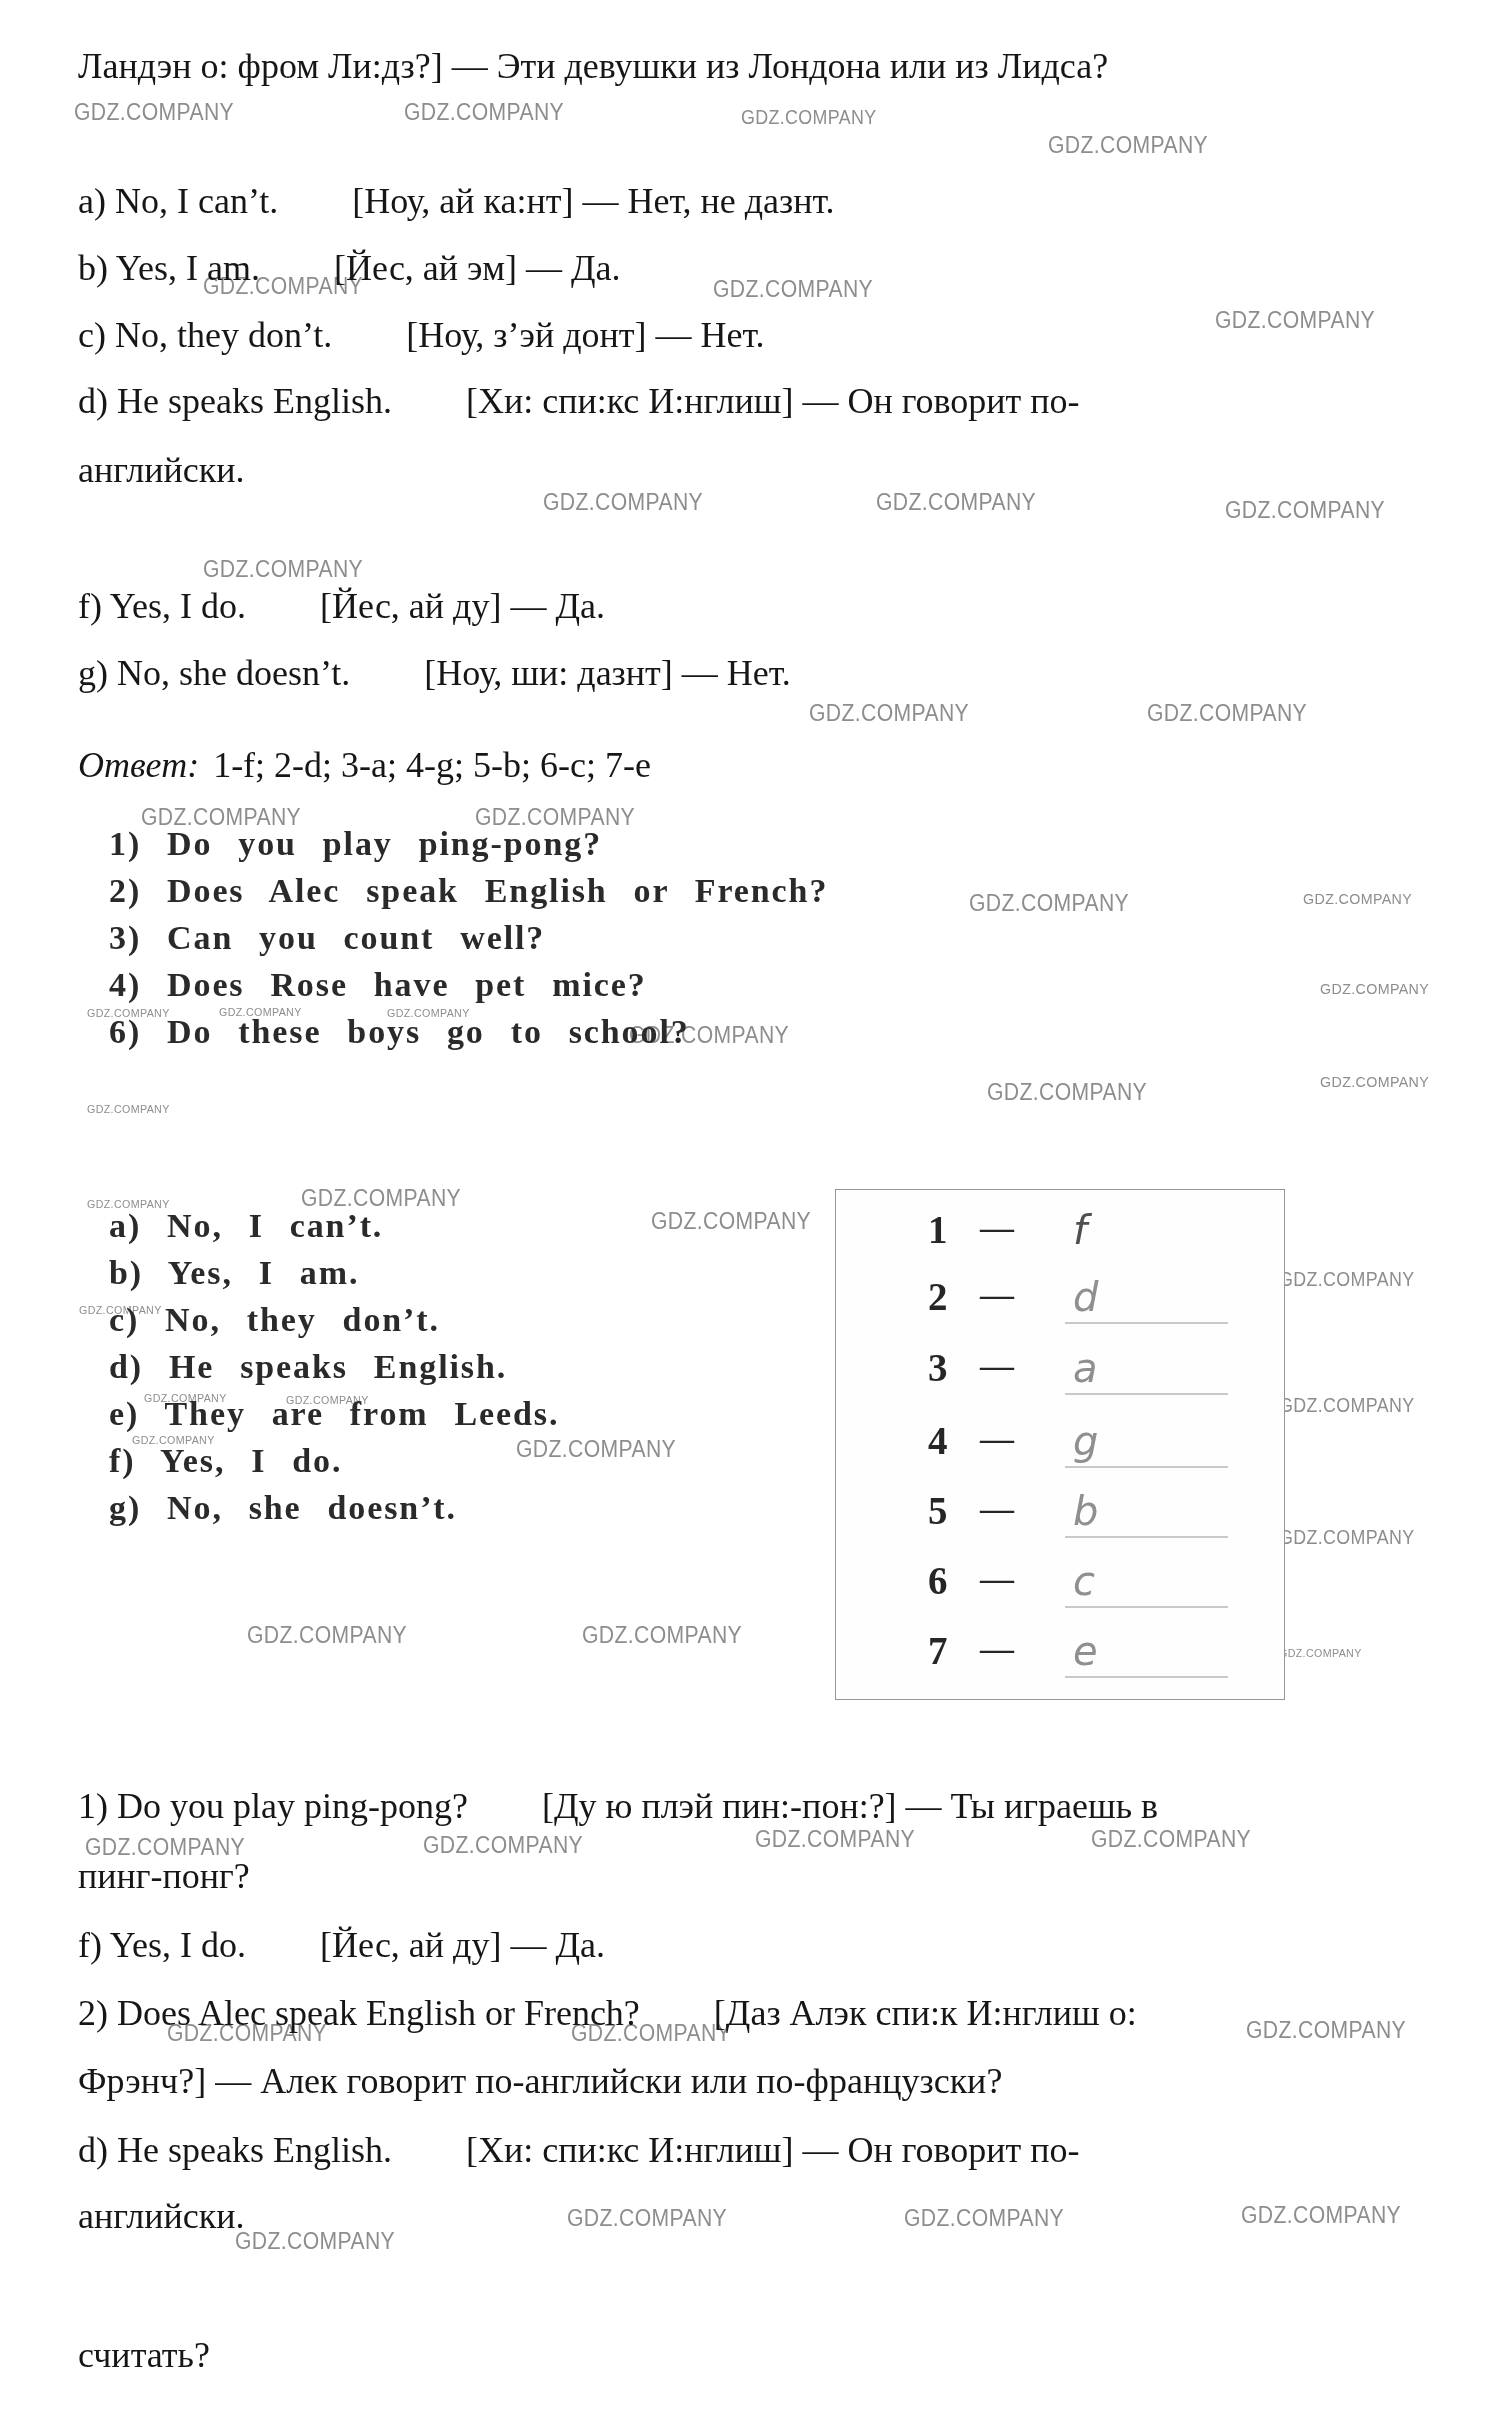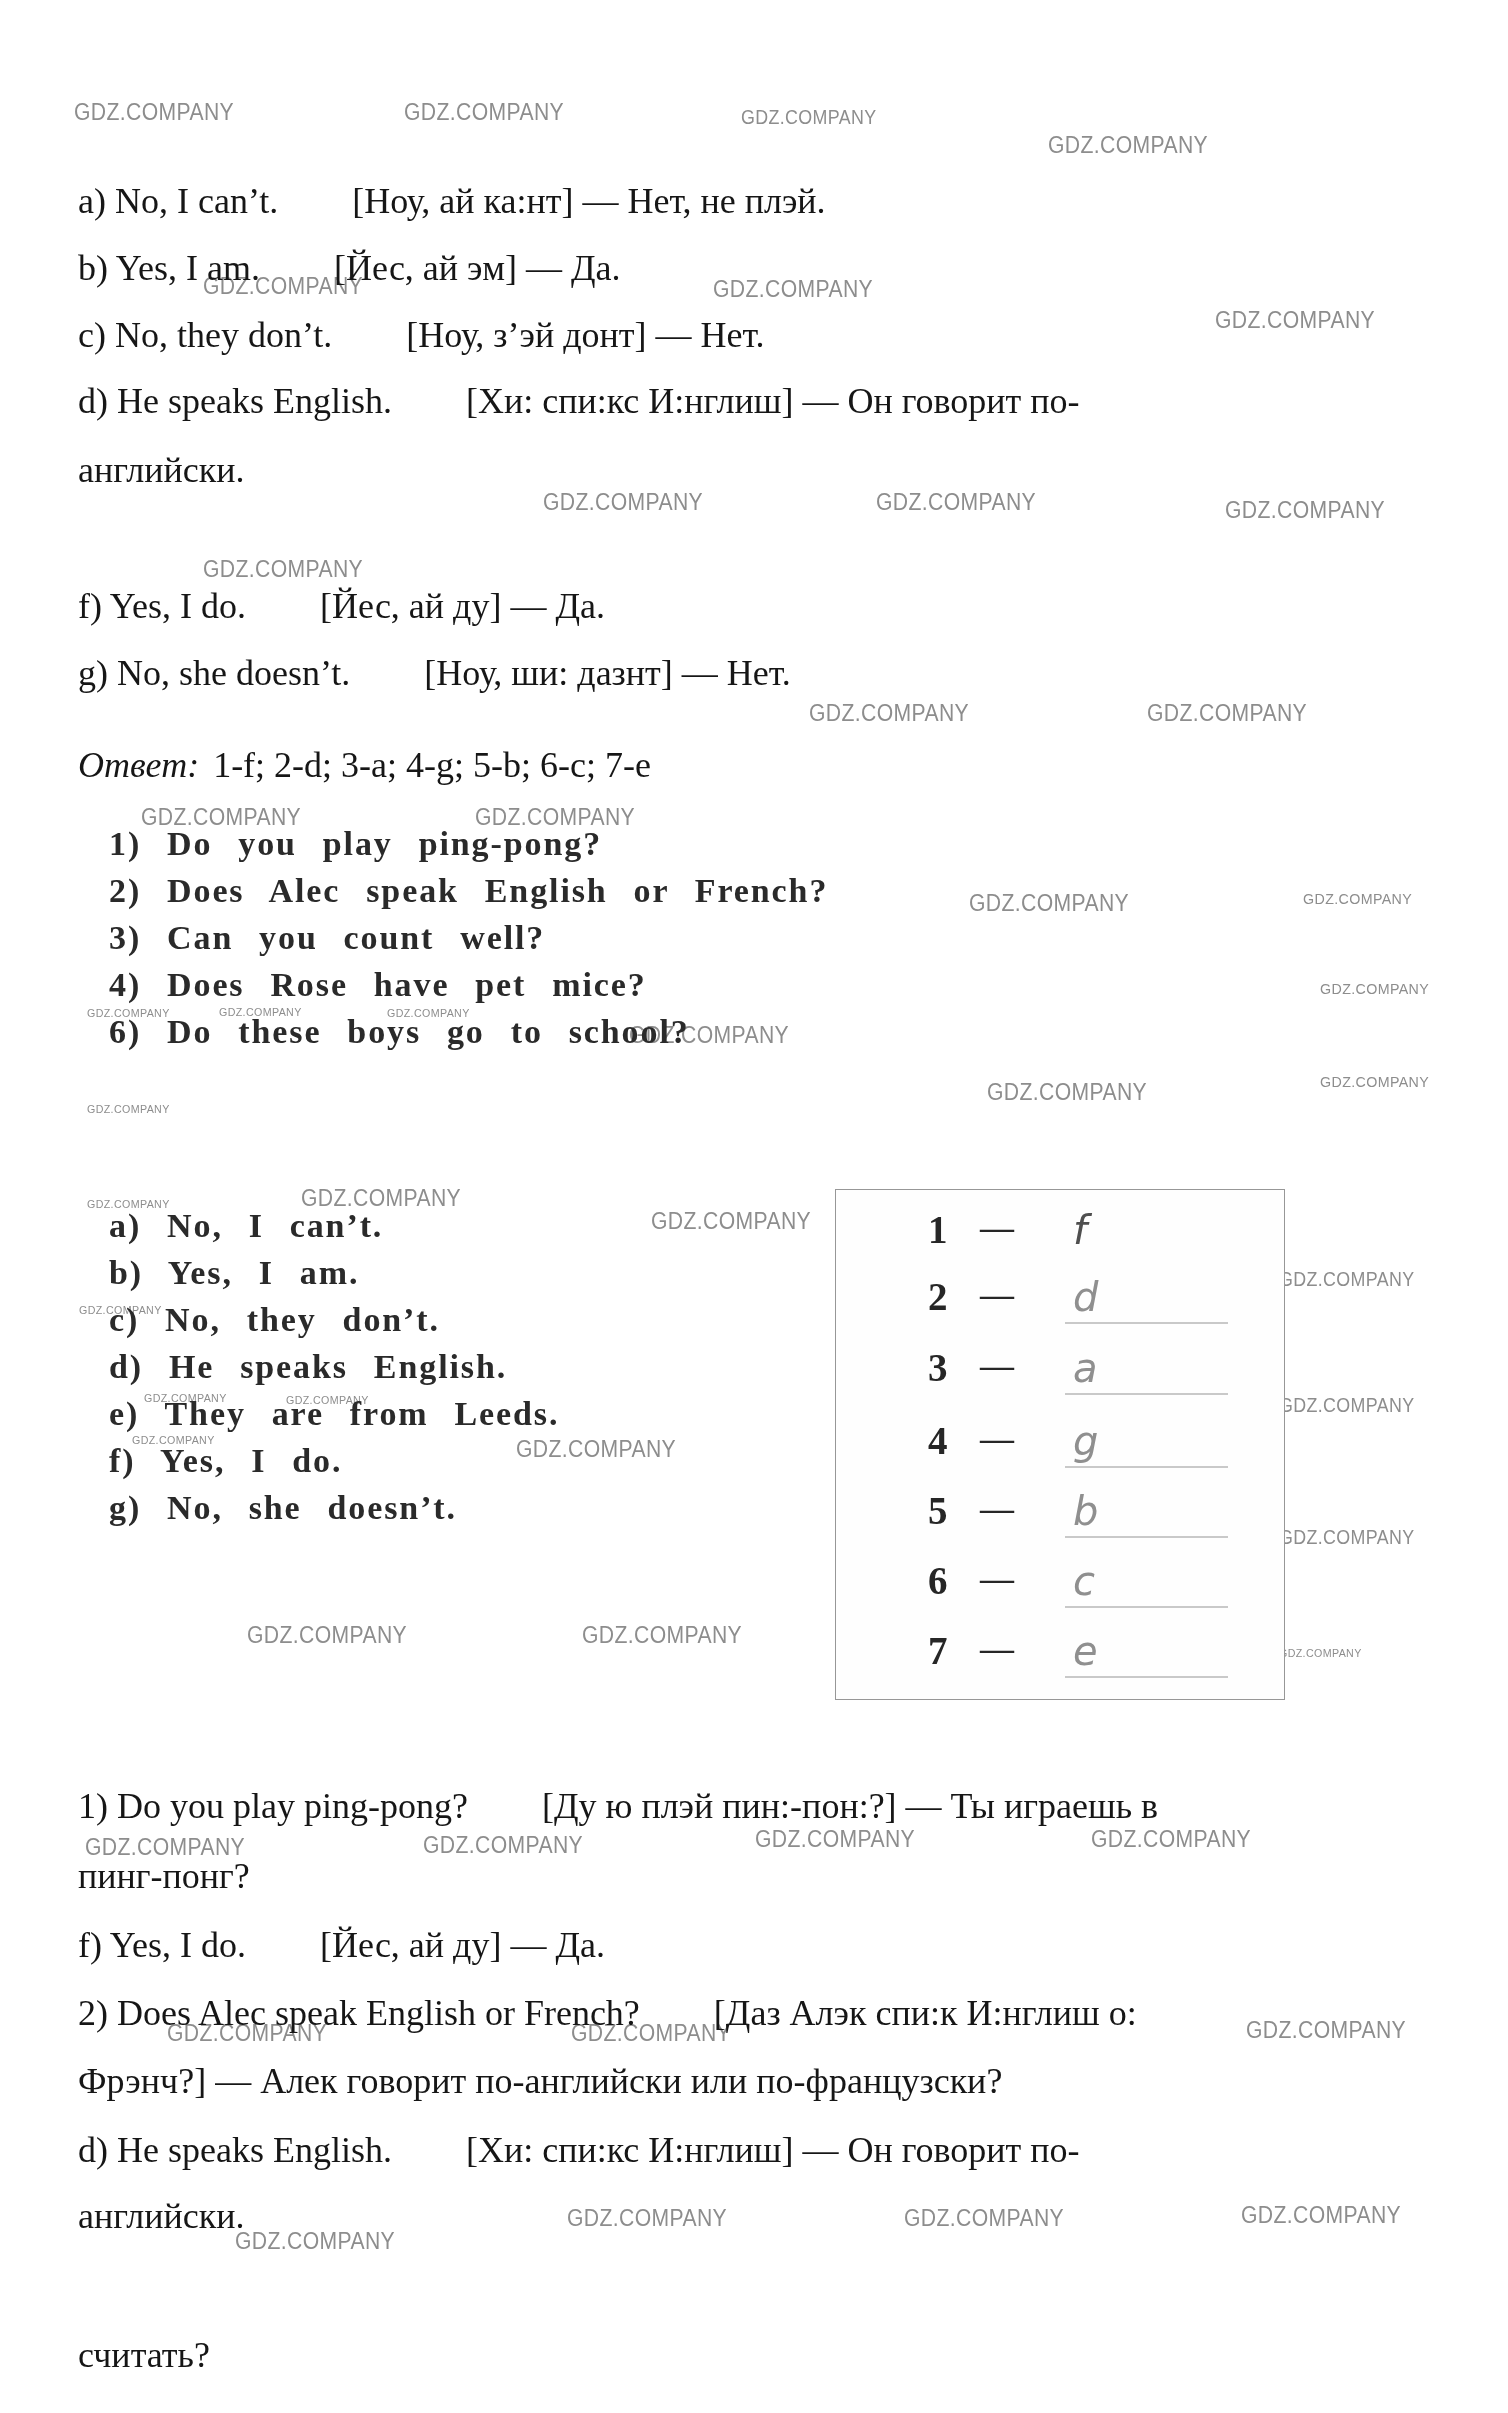--- a/index.html
+++ b/index.html
@@ -103,23 +103,26 @@
       <span class="wm size-l" style="left: 1091px; top: 1826px;">GDZ.COMPANY</span>
       <span class="wm size-l" style="left: 167px; top: 2020px;">GDZ.COMPANY</span>
       <span class="wm size-l" style="left: 571px; top: 2020px;">GDZ.COMPANY</span>
       <span class="wm size-l" style="left: 1246px; top: 2017px;">GDZ.COMPANY</span>
       <span class="wm size-l" style="left: 567px; top: 2205px;">GDZ.COMPANY</span>
       <span class="wm size-l" style="left: 904px; top: 2205px;">GDZ.COMPANY</span>
       <span class="wm size-l" style="left: 1241px; top: 2202px;">GDZ.COMPANY</span>
       <span class="wm size-l" style="left: 235px; top: 2228px;">GDZ.COMPANY</span>
     </div>
 
+  <div class="line" style="top:45px">
+    <span>Ландэн о: фром Ли:дз?] — Эти девушки из Лондона или из Лидса?</span>
+  </div>
 
   <div class="line" style="top:180px">
-    <span class="en">a) No, I can’t.</span><span class="ru">[Ноу, ай ка:нт] — Нет, не плэй.</span>
+    <span class="en">a) No, I can’t.</span><span class="ru">[Ноу, ай ка:нт] — Нет, не дазнт.</span>
   </div>
   <div class="line" style="top:247px">
     <span class="en">b) Yes, I am.</span><span class="ru">[Йес, ай эм] — Да.</span>
   </div>
   <div class="line" style="top:314px">
     <span class="en">c) No, they don’t.</span><span class="ru">[Ноу, з’эй донт] — Нет.</span>
   </div>
   <div class="line" style="top:380px">
     <span class="en">d) He speaks English.</span><span class="ru">[Хи: спи:кс И:нглиш] — Он говорит по-</span>
   </div>

